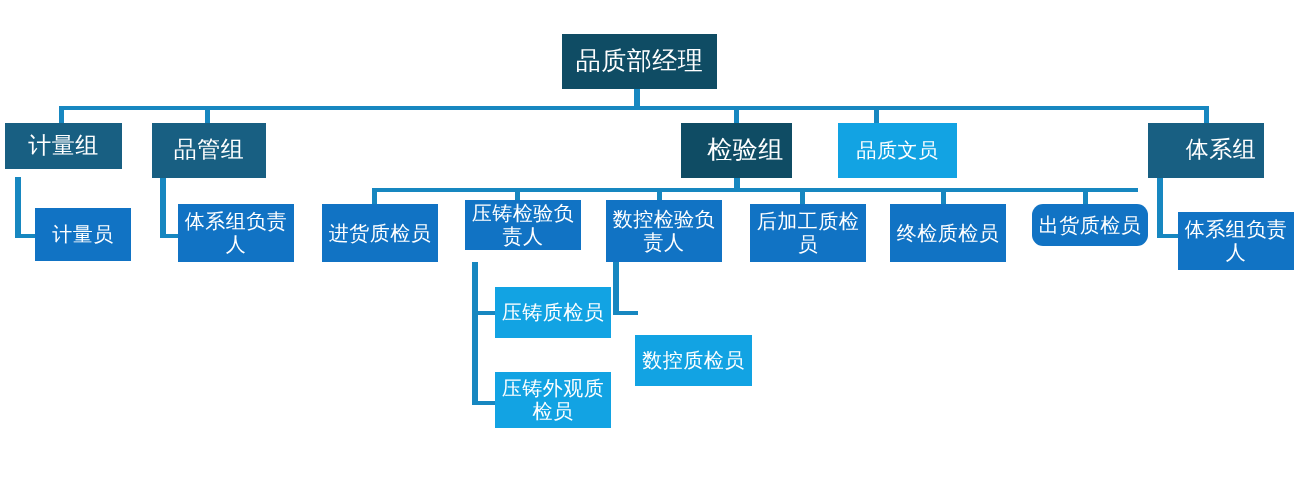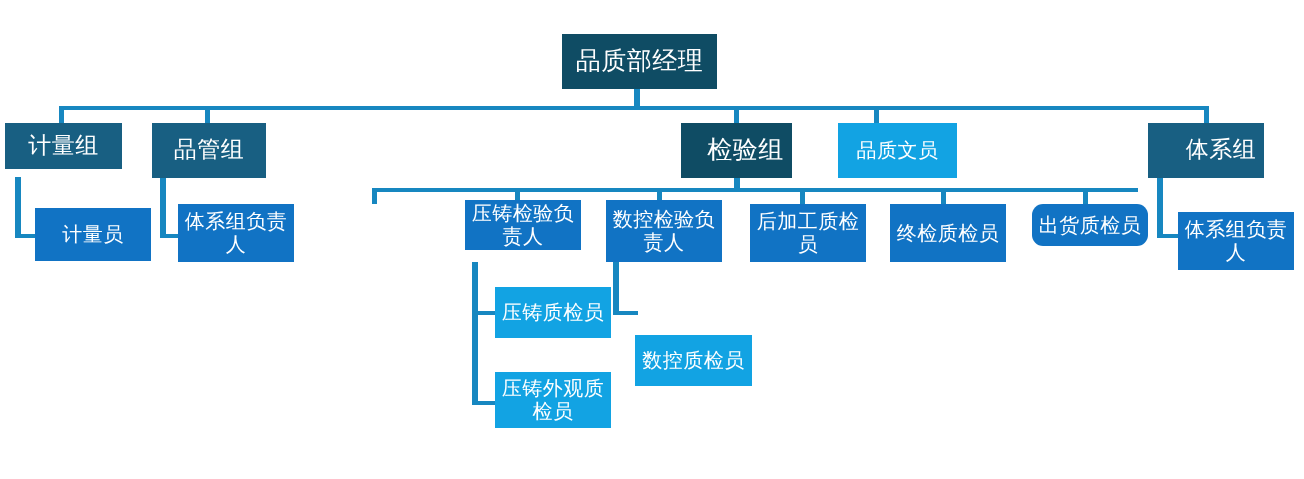--- a/index.html
+++ b/index.html
@@ -96,24 +96,25 @@
   <div class="node lvl-dept" style="left:5px; top:123px; width:117px; height:46px;">计量组</div>
 
   <div class="node lvl-dept" style="left:152px; top:123px; width:114px; height:55px;">品管组</div>
 
   <div class="node lvl-root" style="left:681px; top:123px; width:111px; height:55px;padding-left:20px;">检验组</div>
 
   <div class="node lvl-sub" style="left:817px; top:123px; width:119px; height:55px;margin-left:21px;">品质文员</div>
 
   <div class="node lvl-dept" style="left:1148px; top:123px; width:116px; height:55px;padding-left:32px;">体系组</div>
 
-  <div class="node lvl-staff" style="left:35px; top:208px; width:116px; height:53px;">计量员</div>
+  <div class="node lvl-staff" style="left:35px; top:208px; width:96px; height:53px;">计量员</div>
 
   <div class="node lvl-staff" style="left:178px; top:204px; width:116px; height:58px;">体系组负责人</div>
 
+  <div class="node lvl-staff" style="left:322px; top:204px; width:116px; height:58px;">进货质检员</div>
 
   <div class="node lvl-staff" style="left:465px; top:200px; width:116px; height:50px;">压铸检验负责人</div>
 
   <div class="node lvl-staff" style="left:606px; top:200px; width:116px; height:62px;">数控检验负责人</div>
 
   <div class="node lvl-staff" style="left:750px; top:204px; width:116px; height:58px;">后加工质检员</div>
 
   <div class="node lvl-staff" style="left:890px; top:204px; width:116px; height:58px;">终检质检员</div>
 
   <div class="node lvl-staff" style="left:1032px; top:204px; width:116px; height:42px;border-radius:11px;">出货质检员</div>

